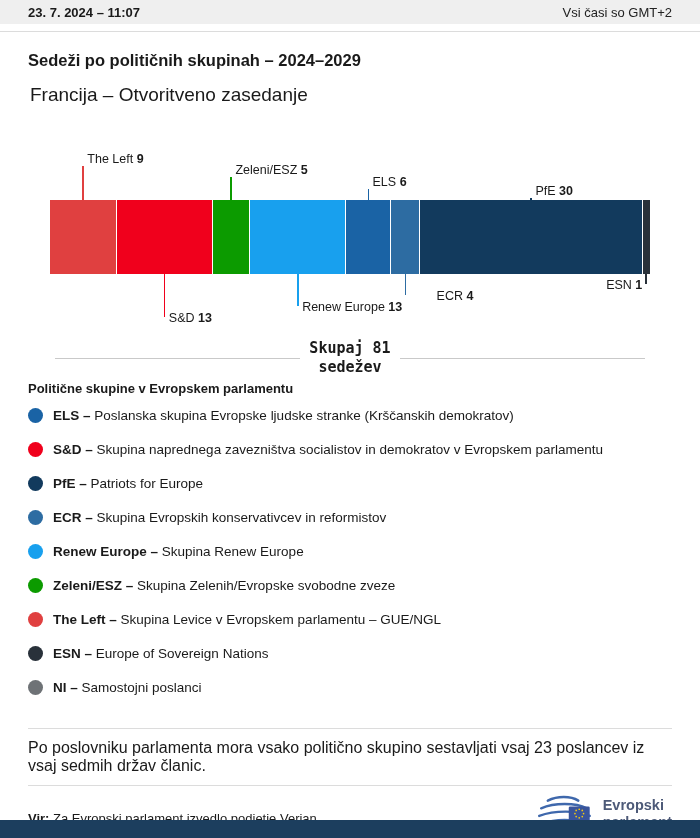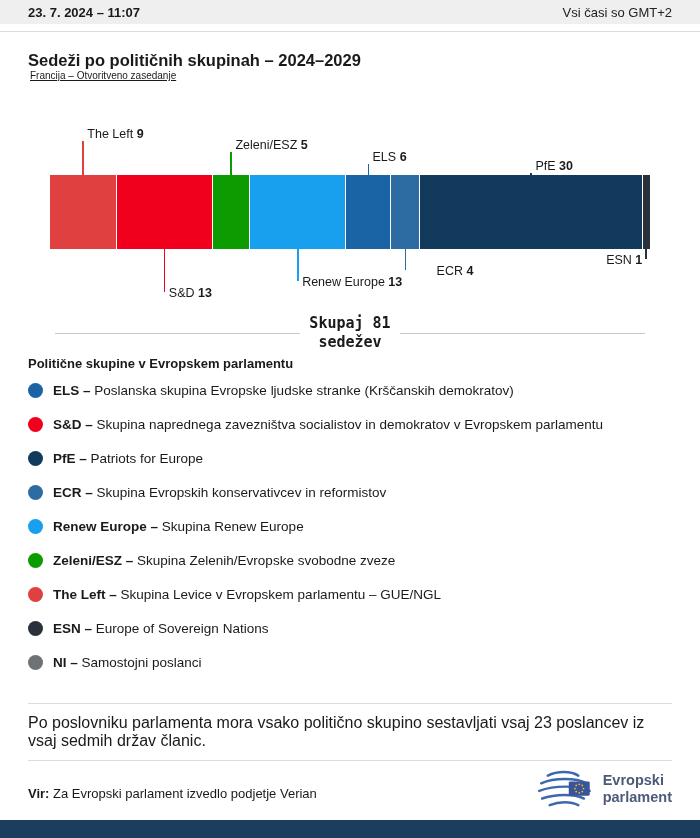--- a/index.html
+++ b/index.html
@@ -10,21 +10,21 @@
   }
   
   .topbar{height:24px;background:#efefef;display:flex;justify-content:space-between;
     align-items:center;padding:0 28px;font-size:13px;}
   .topbar .dt{font-weight:bold;}
   .topbar .tz{color:#222;}
   .hairline{height:1px;background:#dcdcdc;}
   .hairline.top{margin-top:7px;}
   
   .page-title{font-size:16.5px;font-weight:bold;margin:19px 28px 0;}
-  .page-subtitle{font-size:10px;margin:0 30px 0;text-decoration:underline;}
+  .page-subtitle{font-size:19px;margin:14px 30px 0;}
   
   .chart{position:relative;height:173px;margin:46px 50px 0;}
   .chart-bar{position:absolute;left:0;top:48px;width:100%;height:74px;}
   .seg{position:absolute;top:0;height:100%;box-sizing:border-box;border-right:1px solid #fff;}
   .callout-line{position:absolute;width:1.5px;}
   .callout-label{position:absolute;font-size:12.5px;white-space:nowrap;color:#1a1a1a;}
   
   .total-row{display:flex;align-items:center;margin:14px 55px 0;gap:9px;}
   .total-row .rule{flex:1;height:1px;background:#c9c9c9;}
   .total-text{font-family:"DejaVu Sans Mono",monospace;font-weight:bold;font-size:15px;

